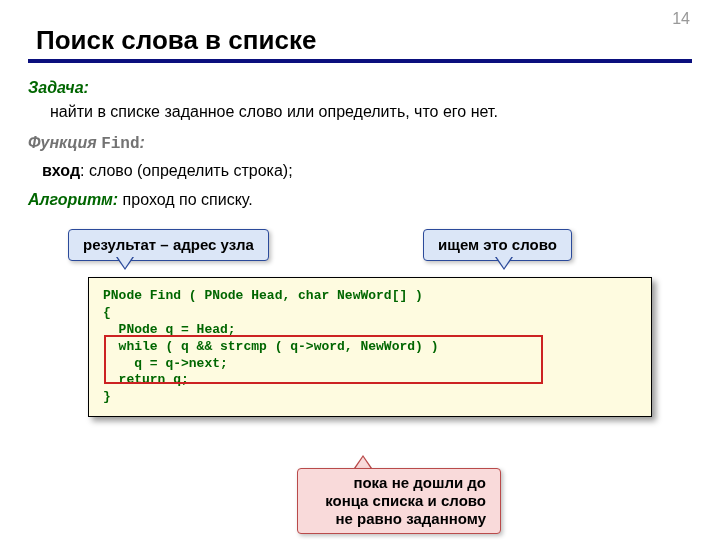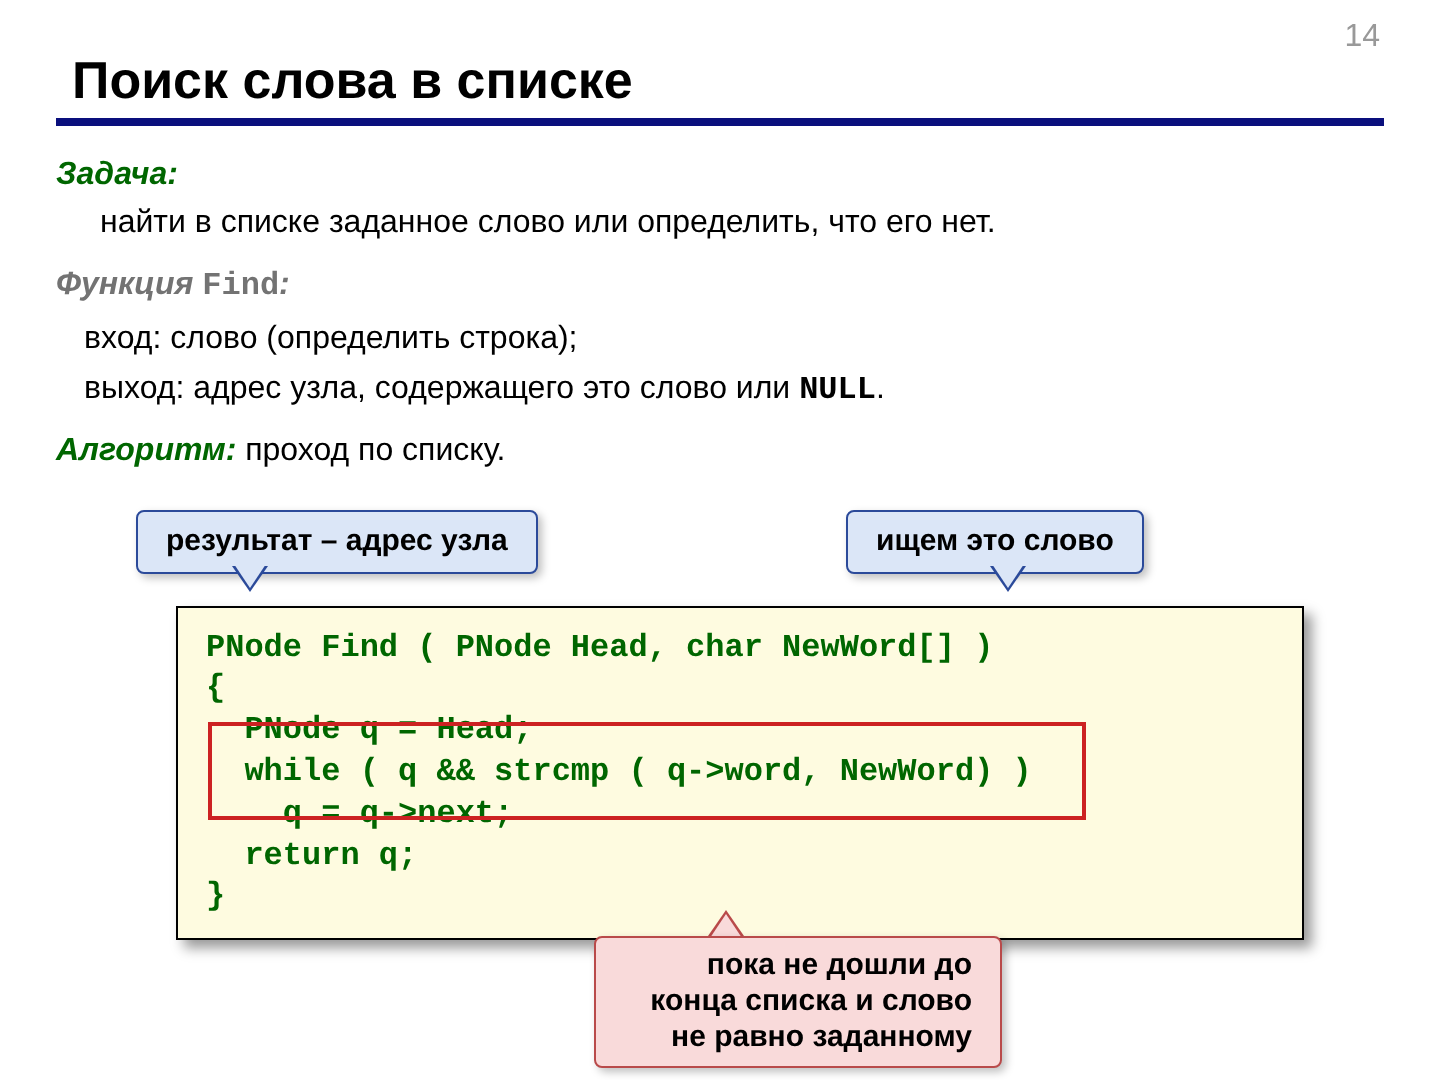--- a/index.html
+++ b/index.html
@@ -44,21 +44,21 @@
     color: #737373;
     font-weight: bold;
     font-style: italic;
   }
   .code-inline {
     font-family: "Courier New", monospace;
     font-weight: bold;
     font-style: normal;
   }
   .io-row { margin-left: 14px; margin-top: 4px; }
-  .io-label { font-weight: normal; }
+  .io-label { font-weight: bold; }
   .label-algo {
     color: #006600;
     font-weight: bold;
     font-style: italic;
   }
   .indent { margin-left: 22px; margin-top: 2px; }
 
   
   .callout-area {
     position: relative;
@@ -107,21 +107,21 @@
   
   .code-wrap {
     position: relative;
     margin: 0 40px 0 60px;
   }
   .code-block {
     background: #fefbe0;
     border: 1px solid #000;
     box-shadow: 4px 4px 6px rgba(0,0,0,0.4);
     font-family: "Courier New", monospace;
-    font-size: 16px;
+    font-size: 13px;
     font-weight: bold;
     line-height: 1.3;
     padding: 10px 14px 10px 14px;
     white-space: pre;
     color: #006600;
   }
   .red-box {
     position: absolute;
     border: 2px solid #cc2222;
     left: 16px;
@@ -154,23 +154,20 @@
     <div class="indent">найти в списке заданное слово или определить, что его нет.</div>
   </div>
 
   <div style="margin-top:10px;">
     <span class="label-func">
       <span>Функция </span><span class="code-inline">Find</span><span>:</span>
     </span>
     <div class="io-row">
       <span class="io-label">вход</span><span>:   слово (определить строка);</span>
     </div>
-    <div class="io-row">
-      <span class="io-label">выход</span><span>: адрес узла, содержащего это слово или </span><span class="code-inline" style="font-weight:bold;">NULL</span><span>.</span>
-    </div>
   </div>
 
   <div style="margin-top:8px;">
     <span class="label-algo">Алгоритм:</span><span> проход по списку.</span>
   </div>
 
   <div class="callout-area">
     <div class="callout" style="left:40px; top:0;">результат – адрес узла</div>
     <div class="callout-tail-border" style="left:88px; top:28px;"></div>
     <div class="callout-tail" style="left:89px; top:27px;"></div>

